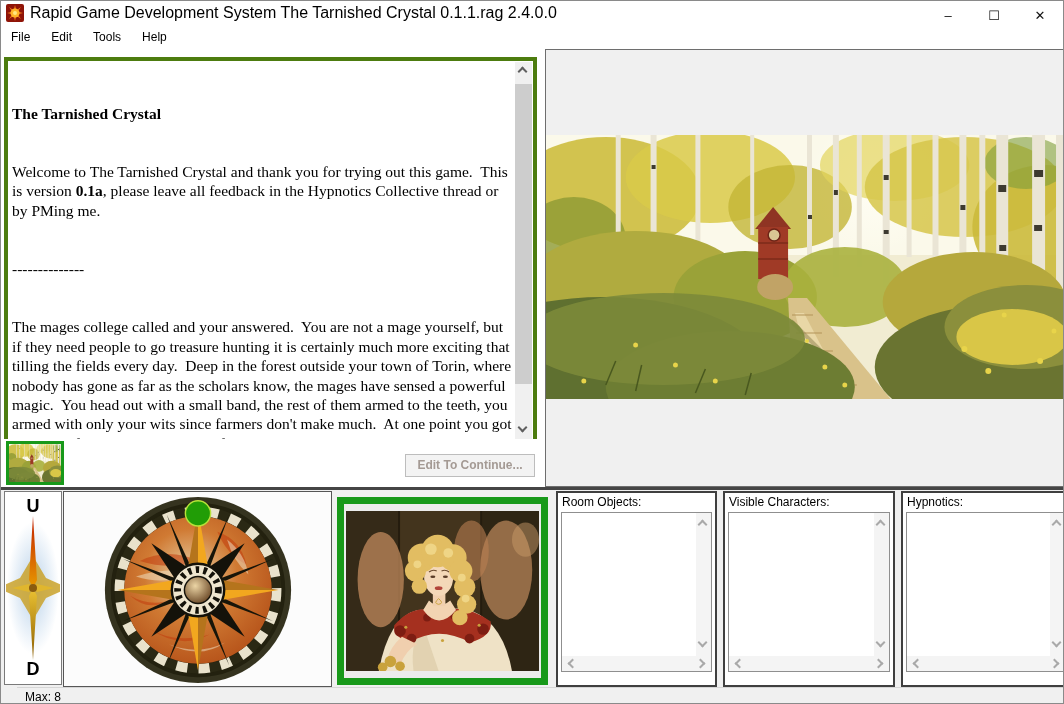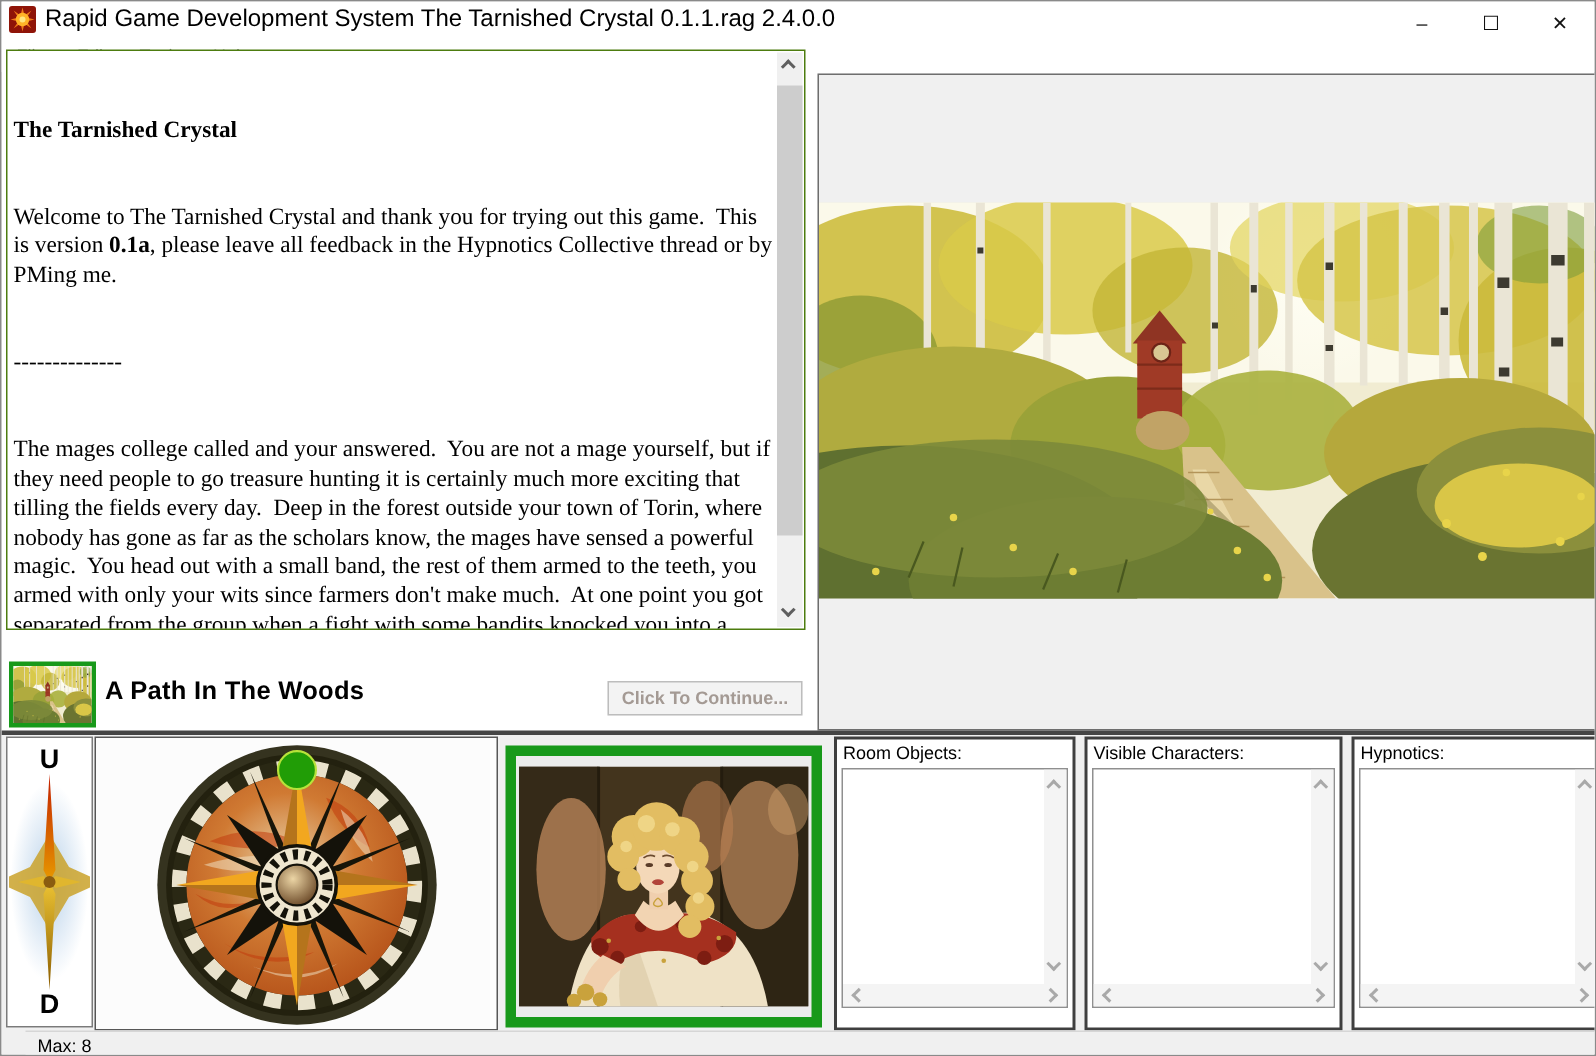--- a/index.html
+++ b/index.html
@@ -12,21 +12,21 @@
   
   .titlebar { position:absolute; top:0; left:0; right:0; height:24px; background:#fff; display:flex; align-items:center; }
   .appicon { width:18px; height:18px; margin-left:5px; }
   .title-text { font-size:16px; margin-left:6px; white-space:nowrap; }
   .wincontrols { position:absolute; right:0; top:0; height:28px; display:flex; }
   .winbtn { width:46px; height:28px; display:flex; align-items:center; justify-content:center; font-size:13px; color:#111; }
   
   .menubar { position:absolute; top:24px; left:0; right:0; height:23px; background:#fff; display:flex; align-items:center; padding-left:2px; }
   .menu-item { font-size:12px; padding:3px 8px; margin-right:5px; }
   
-  .story-panel { position:absolute; left:3px; top:32px; width:533px; height:387px; background:#fff; border:1px solid #4d7c0f; overflow:hidden; }
+  .story-panel { position:absolute; left:3px; top:56px; width:533px; height:387px; background:#fff; border:4px solid #4d7c0f; overflow:hidden; }
   .story-text {
     position:absolute; left:0; top:1px; right:19px; bottom:0; padding:3px 2px 0 4px;
     font-family:"Liberation Serif", serif; font-size:15.5px; line-height:19.4px;
     white-space:pre-wrap; overflow:hidden;
   }
   .story-heading { font-weight:bold; }
   
   .vscroll { position:absolute; top:1px; right:1px; bottom:1px; width:17px; background:#f0f0f0; }
   .vscroll .thumb { position:absolute; left:0; right:0; top:22px; height:300px; background:#cdcdcd; }
   .chv { position:absolute; width:7px; height:7px; border-style:solid; border-color:#5f5f5f; border-width:2px 2px 0 0; }
@@ -394,22 +394,21 @@
         </svg>
     </div>
   </div>
 
   <div class="room-strip">
     <div class="room-thumb">
       <svg viewBox="0 0 520 264" preserveAspectRatio="none">
           <use href="#forestScene"></use>
         </svg>
     </div>
-    <div class="room-title">A Path In The Woods</div>
-    <div class="continue-btn">Click To Continue...</div>
+    <div class="continue-btn">Edit To Continue...</div>
   </div>
 
   <div class="bottom-sep"></div>
 
   <div class="bottom-area">
 
     <div class="ud-panel">
       <div class="ud-letter ud-u">U</div>
       <svg class="ud-star" viewBox="0 0 54 144">
           <use href="#udStar"></use>

